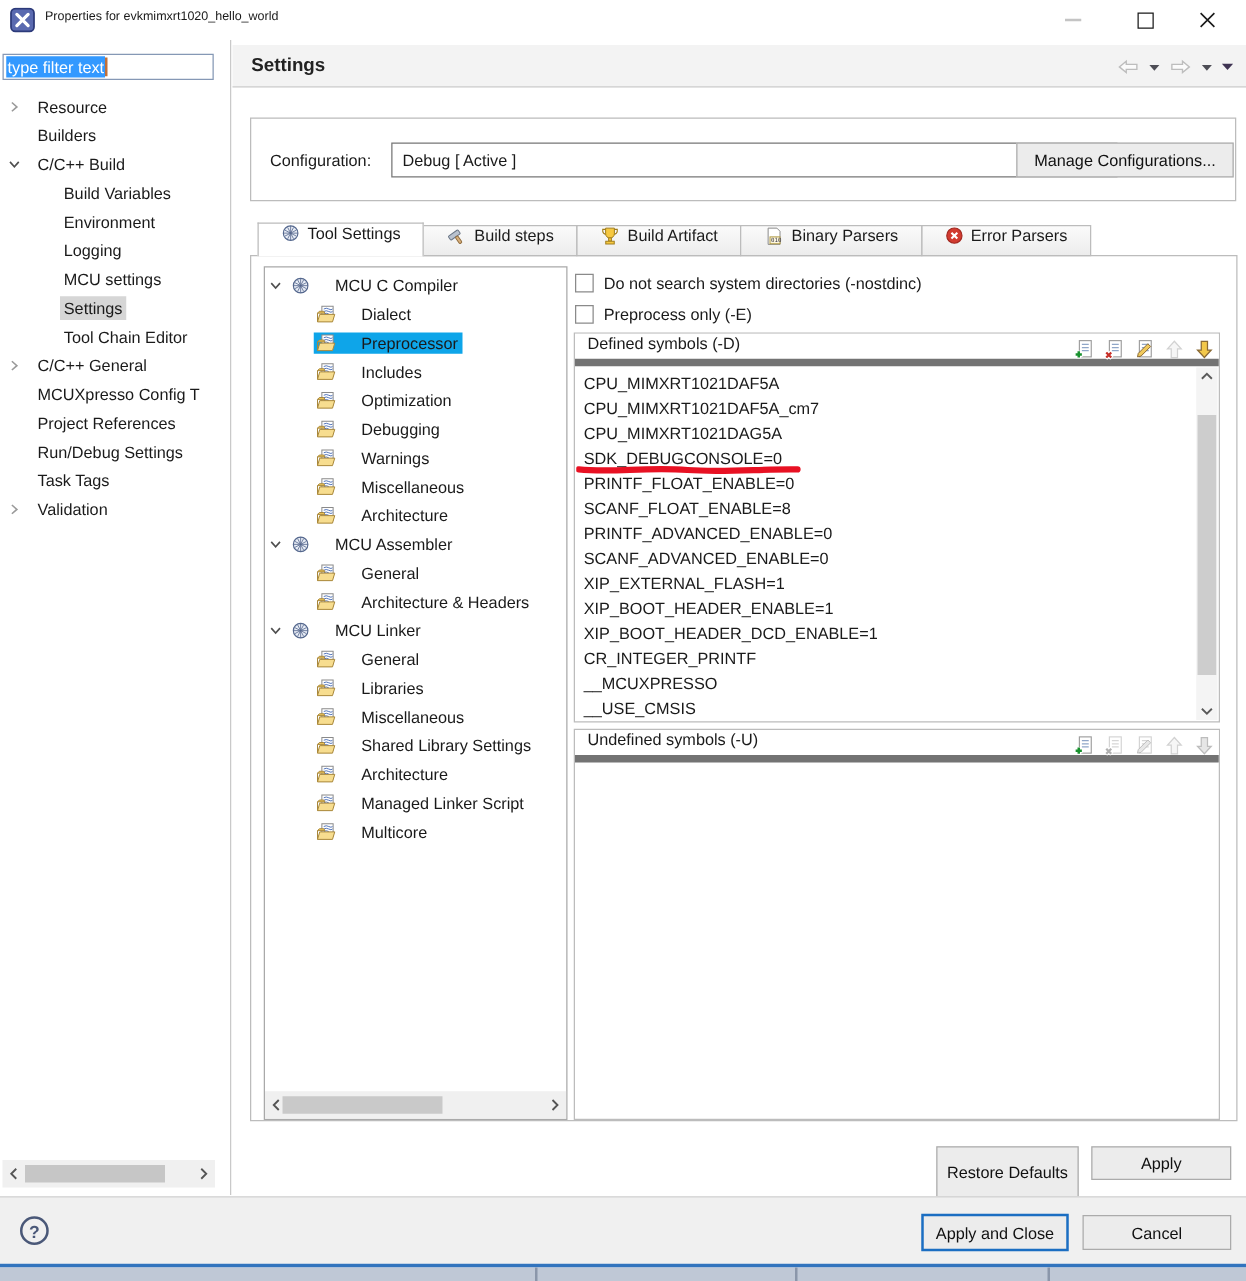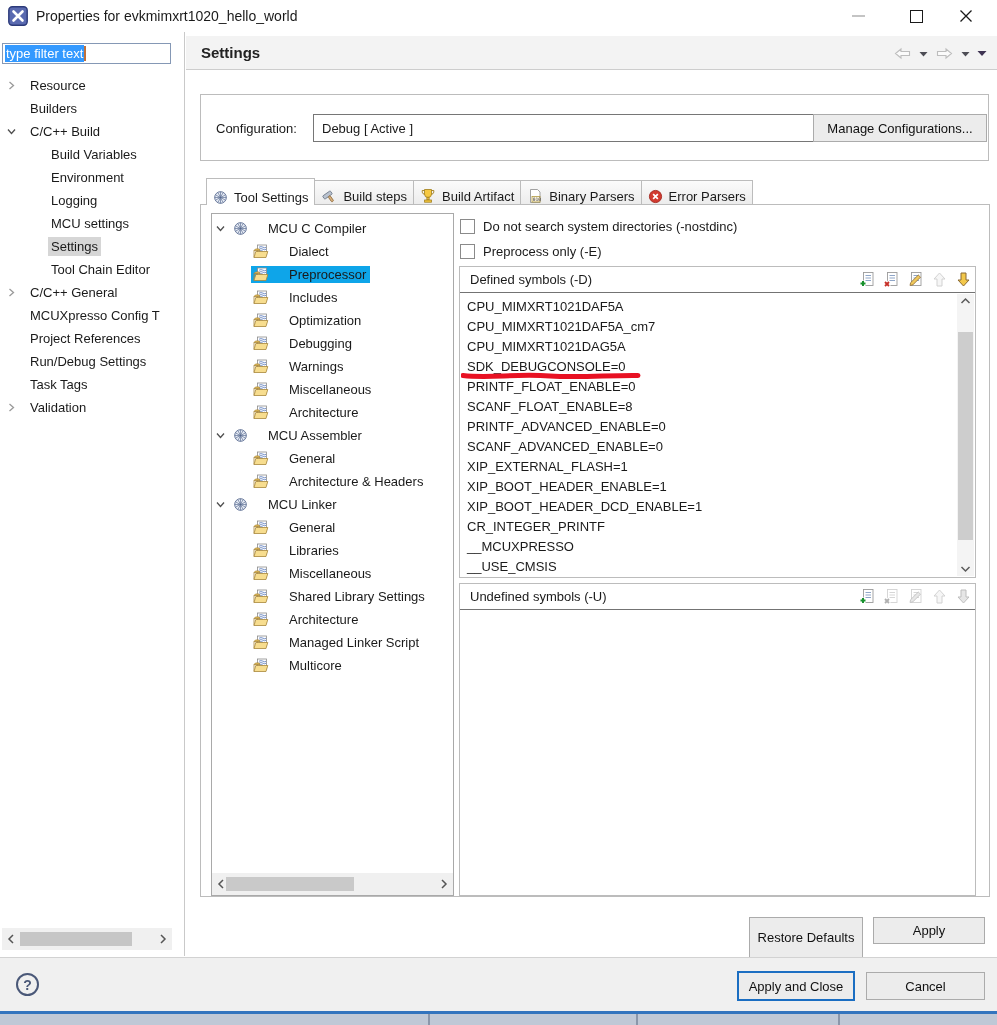--- a/index.html
+++ b/index.html
@@ -4,21 +4,21 @@
 <style>
   * { margin:0; padding:0; box-sizing:border-box; }
   html,body { width:997px; height:1025px; }
   body { font-family:"Liberation Sans", sans-serif; font-size:13px; color:#1a1a1a;
          background:#fff; position:relative; overflow:hidden; }
   svg { display:block; }
 
   
   .titlebar { position:absolute; left:0; top:0; width:997px; height:32px; background:#fff; }
   .win-logo { position:absolute; left:8px; top:6px; width:20px; height:20px; }
-  .win-title { position:absolute; left:36px; top:8px; font-size:14px; color:#1a1a1a; white-space:nowrap; }
+  .win-title { position:absolute; left:36px; top:8px; font-size:10px; color:#1a1a1a; white-space:nowrap; }
   .wc { position:absolute; top:0; width:34px; height:32px; display:flex; align-items:center; justify-content:center; }
   .wc.min { right:122px; } .wc.max { right:64px; } .wc.close { right:14px; }
   .min-glyph { width:13px; height:2px; background:#c4c4c4; }
   .max-glyph { width:13px; height:13px; border:1.5px solid #1a1a1a; }
 
   
   .sidebar { position:absolute; left:0; top:32px; width:185px; height:924px; background:#fff; border-right:1px solid #c9c9c9; }
   .filter { position:absolute; left:2px; top:11px; width:169px; height:21px; border:1px solid #8598b5;
             display:flex; align-items:center; padding-left:2px; background:#fff; overflow:hidden; }
   .filter .selx { background:#3399ff; color:#fff; padding:1px 1px; white-space:nowrap; }
@@ -45,21 +45,21 @@
   .config-label { position:absolute; left:15px; top:26px; }
   .combo { position:absolute; left:112px; top:19px; width:581px; height:28px; border:1px solid #767676; background:#fff;
            display:flex; align-items:center; padding-left:8px; }
   .combo-chev { position:absolute; right:10px; top:11px; }
   .btn { background:#ececec; border:1px solid #ababab; font-size:13px; color:#111; text-align:center;
          display:flex; align-items:center; justify-content:center; font-family:"Liberation Sans",sans-serif; }
   .btn-manage { position:absolute; left:612px; top:19px; width:174px; height:28px; }
 
   
   .tabs { position:absolute; left:206px; top:178px; height:27px; display:flex; align-items:flex-end; z-index:5; }
-  .tab { display:flex; align-items:flex-end; gap:6px; padding:0 6px; height:25px; background:linear-gradient(#fbfbfb,#ececec);
+  .tab { display:flex; align-items:flex-start; gap:6px; padding:0 18px; height:25px; background:linear-gradient(#fbfbfb,#ececec);
          border:1px solid #bcbcbc; margin-right:-1px; white-space:nowrap; }
   .tab.active { height:27px; background:#fff; border-bottom:none; z-index:6; }
 
   
   .content-panel { position:absolute; left:200px; top:204px; width:790px; height:693px; border:1px solid #bcbcbc; background:#fff; }
 
   .tool-pane { position:absolute; left:10px; top:8px; width:243px; height:683px; border:1px solid #a9a9a9; overflow:hidden; background:#fff; }
   .tt-rows { position:absolute; left:0; top:3px; right:0; }
   .tt-row { height:23px; display:flex; align-items:center; padding-left:4px; white-space:nowrap; }
   .tt-row.cat { padding-left:24px; }
@@ -69,22 +69,22 @@
   .tool-hscroll { position:absolute; left:0; bottom:0; width:241px; height:22px; background:#f0f0f0; }
   .tool-hscroll .thumb { position:absolute; left:14px; top:4px; width:128px; height:14px; background:#c9c9c9; }
 
   .options { position:absolute; left:258px; top:0; width:517px; height:693px; }
   .cb-row { position:absolute; left:1px; display:flex; align-items:center; gap:8px; height:18px; }
   .cb-box { width:15px; height:15px; border:1px solid #8a8a8a; background:#fff; flex:none; }
 
   .sym-group { position:absolute; left:0; width:517px; border:1px solid #bcbcbc; background:#fff; }
   .sym-group.defined { top:61px; height:312px; }
   .sym-group.undefined { top:378px; height:313px; }
-  .sym-header { position:absolute; left:0; top:0; right:0; height:26px; border-bottom:1px solid #737373;
-                display:flex; align-items:center; background:#fff; }
+  .sym-header { position:absolute; left:0; top:0; right:0; height:26px; border-bottom:6px solid #737373;
+                display:flex; background:#fff; }
   .sym-title { margin-left:10px; }
   .sym-toolbar { position:absolute; right:3px; top:4px; display:flex; gap:7px; }
   .tbtn { width:17px; height:17px; }
   .tbtn.dis { filter:grayscale(1) opacity(0.45); }
   .sym-list { position:absolute; left:1px; top:27px; right:18px; bottom:1px; overflow:hidden; padding-top:3px; }
   .sym-row { height:20px; line-height:20px; padding-left:6px; position:relative; white-space:nowrap; }
   .red-underline { position:absolute; left:-1px; top:14px; pointer-events:none; }
   .vscroll { position:absolute; right:1px; top:27px; bottom:1px; width:17px; background:#f4f4f4; }
   .vs-up { position:absolute; top:3px; left:0; right:0; display:flex; justify-content:center; }
   .vs-down { position:absolute; bottom:3px; left:0; right:0; display:flex; justify-content:center; }

